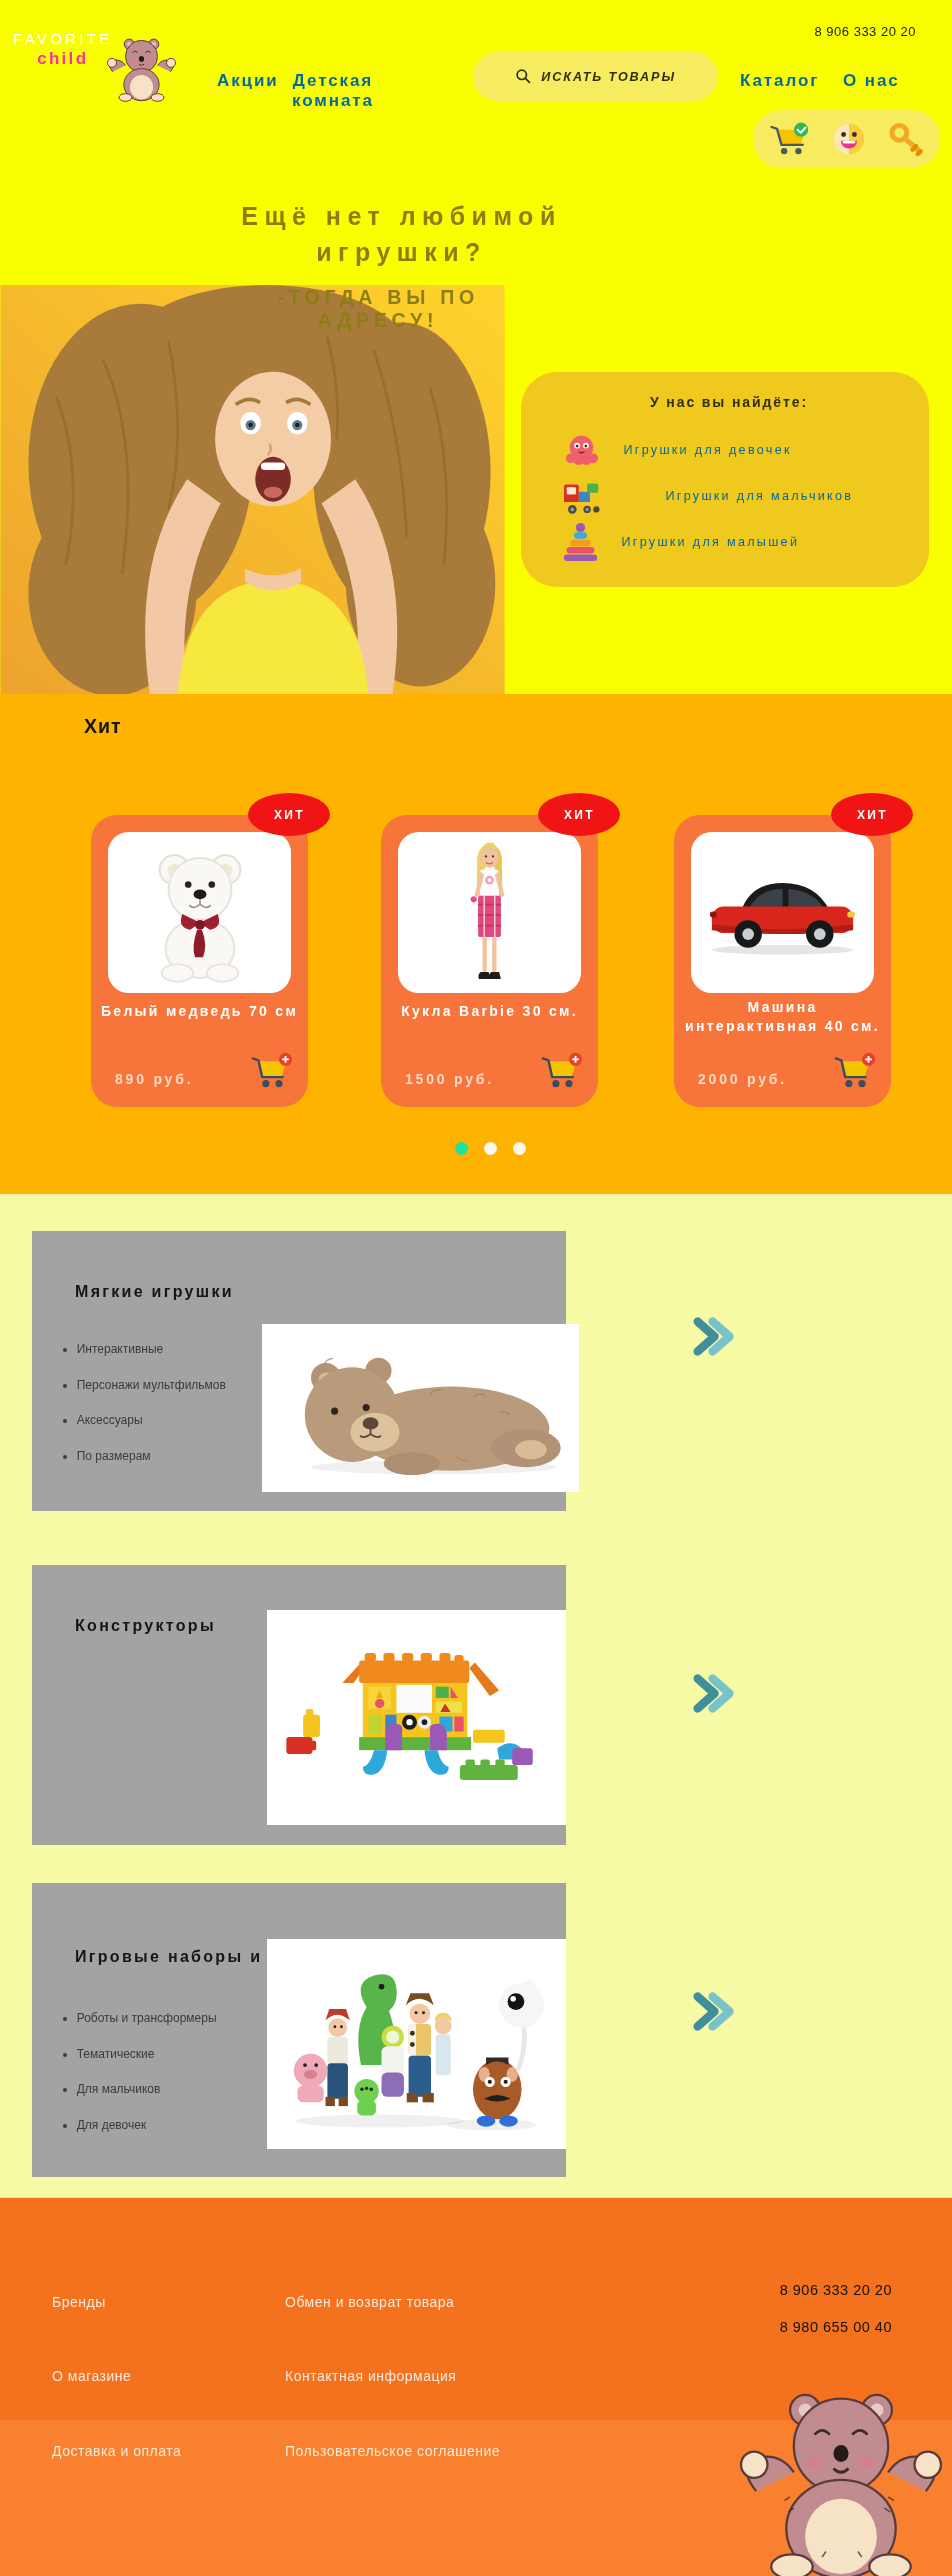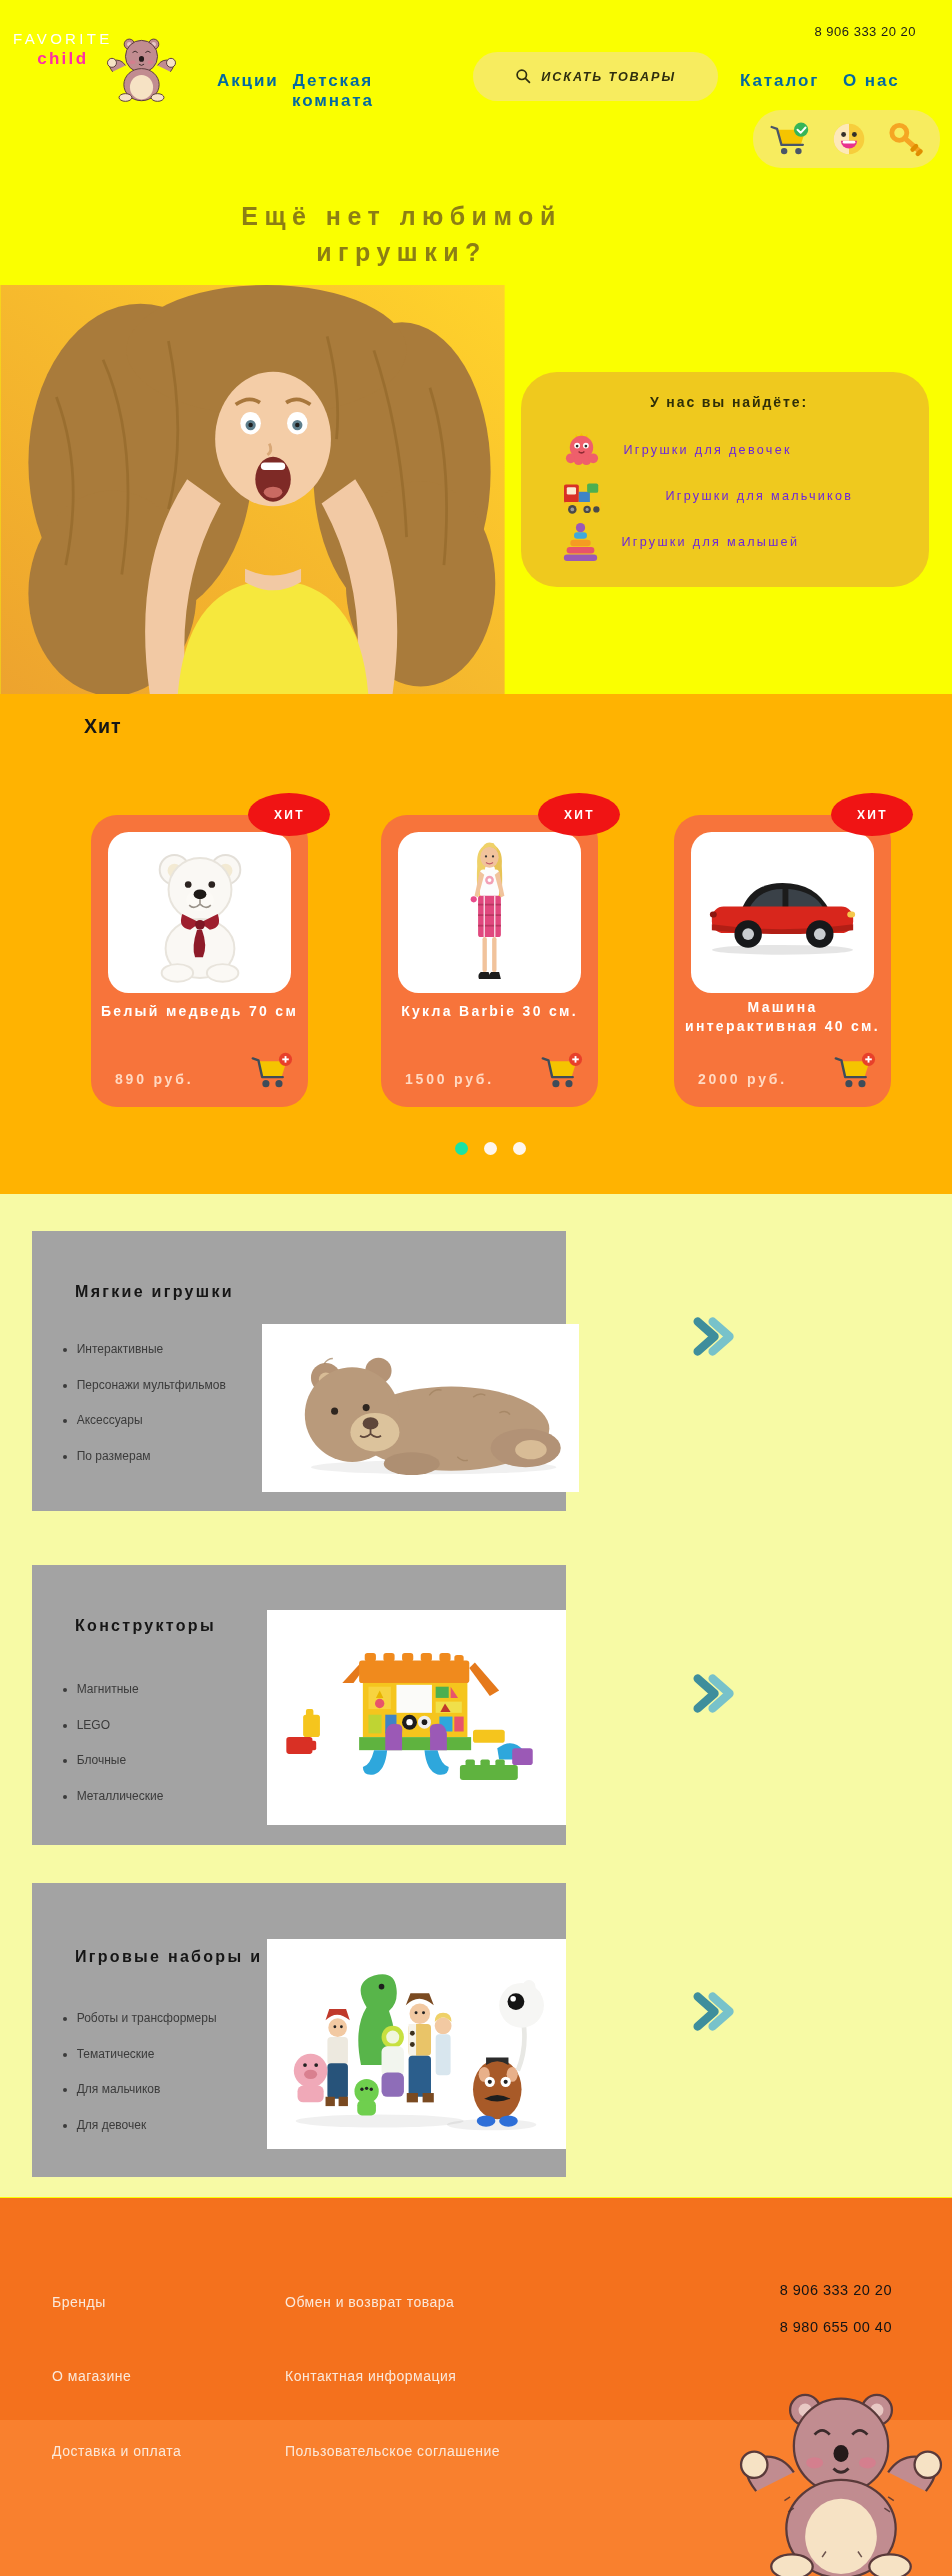--- a/index.html
+++ b/index.html
@@ -12,21 +12,21 @@
   .logo-l2{color:#FF2FA4;font-size:17px;font-weight:bold;letter-spacing:2.3px;text-align:center;margin-top:1.9px;}
   .nav-link{font-size:17px;font-weight:bold;letter-spacing:1.9px;color:#0369a1;cursor:pointer;text-align:center;line-height:19.6px;}
   .pill{background:#F7EC5F;border-radius:28px;display:flex;align-items:center;justify-content:center;cursor:pointer;}
   .search-text{font-size:12.6px;font-weight:bold;font-style:italic;letter-spacing:1.9px;color:#2e2e0e;margin-left:9.3px;}
   
   .h1{font-size:25px;font-weight:bold;letter-spacing:6.5px;line-height:36px;color:#8C7E14;text-align:center;}
   .h2{font-size:19.6px;font-weight:bold;letter-spacing:4.7px;color:#8C7E14;text-align:center;z-index:5;}
   .findbox{background:#EFC91E;border-radius:36px;}
   .findbox-title{font-size:14px;font-weight:bold;letter-spacing:1.9px;color:#2f2f08;text-align:center;padding-top:22.4px;}
   .find-row{position:absolute;left:41px;display:flex;align-items:center;}
-  .find-label{font-size:12.6px;letter-spacing:2.3px;color:#6d28d9;margin-left:22.4px;}
+  .find-label{font-size:12.6px;letter-spacing:2.3px;color:#0369a1;margin-left:22.4px;}
   
   .hits{background:#FFB301;}
   .hits-title{font-size:19.6px;font-weight:bold;color:#161616;letter-spacing:0.9px;}
   .pcard{position:absolute;width:217px;height:314px;}
   .pcard-body{position:absolute;top:22.4px;left:0;width:217px;height:292px;background:#F7743B;border-radius:26px;cursor:pointer;}
   .pimg{position:absolute;top:17px;left:17px;width:183px;height:161px;background:#fff;border-radius:20.6px;display:flex;align-items:center;justify-content:center;}
   .pbadge{position:absolute;top:0;right:-22.4px;width:82px;height:43px;background:#F01414;border-radius:50%;
           display:flex;align-items:center;justify-content:center;color:#fff;font-weight:bold;font-size:12px;letter-spacing:2.3px;z-index:3;}
   .ptitle{position:absolute;top:187px;left:9.3px;right:9.3px;text-align:center;color:#fff;font-weight:bold;font-size:14px;letter-spacing:2.3px;line-height:19.6px;}
   .prow{position:absolute;bottom:15px;left:24px;right:15px;display:flex;align-items:flex-end;justify-content:space-between;}
@@ -118,20 +118,21 @@
       <line x1="20" y1="19" x2="36" y2="33" stroke="#F5A623" stroke-width="6" stroke-linecap="round"></line>
       <line x1="29" y1="32" x2="33" y2="28" stroke="#E08E00" stroke-width="5" stroke-linecap="round"></line>
       <line x1="35" y1="37" x2="38" y2="34" stroke="#E08E00" stroke-width="5" stroke-linecap="round"></line>
     </svg>
   </div>
 
   <div class="abs h1" style="left:121px;top:198px;width:561px;">
     <div>Ещё нет любимой</div>
     <div>игрушки?</div>
   </div>
+  <div class="abs h2" style="left:224px;top:286px;width:308px;">-ТОГДА ВЫ ПО АДРЕСУ!</div>
 
   <svg class="abs" style="left:0;top:285px;" width="505" height="409" viewBox="0 0 540 438">
     <defs>
       <linearGradient id="amber" x1="0" y1="1" x2="1" y2="0">
         <stop offset="0" stop-color="#EDA32E"></stop>
           <stop offset="0.55" stop-color="#F7BC2D"></stop>
           <stop offset="1" stop-color="#FFD42B"></stop>
       </linearGradient>
     </defs>
     <rect width="540" height="438" fill="url(#amber)"></rect>
@@ -396,26 +397,20 @@
         </svg>
       </div>
     </div>
     <svg class="chev" style="top:121px;" width="47" height="43" viewBox="0 0 50 46">
       <polyline points="7,7 25,23 7,39" fill="none" stroke="#3E8E9C" stroke-width="9" stroke-linecap="round" stroke-linejoin="round"></polyline>
       <polyline points="23,7 41,23 23,39" fill="none" stroke="#78C2CA" stroke-width="9" stroke-linecap="round" stroke-linejoin="round"></polyline>
     </svg>
 
     <div class="ccard" style="top:371px;height:280px;">
       <div class="ctitle">Конструкторы</div>
-      <ul class="clist" style="top:116px;">
-        <li>Магнитные</li>
-        <li>LEGO</li>
-        <li>Блочные</li>
-        <li>Металлические</li>
-      </ul>
       <div class="cimg" style="left:235px;top:45px;width:299px;height:215px;">
         <svg width="280" height="187" viewBox="0 0 300 190">
           <path d="M70 58 l20 -22 h8 l-16 22 Z" fill="#E5791B"></path>
           <path d="M212 36 l26 30 l-10 6 l-22 -30 Z" fill="#E5791B"></path>
           <g fill="#F08A1D">
             <rect x="88" y="34" width="118" height="24" rx="3"></rect>
             <rect x="94" y="26" width="12" height="9" rx="3"></rect>
               <rect x="114" y="26" width="12" height="9" rx="3"></rect>
             <rect x="134" y="26" width="12" height="9" rx="3"></rect>
               <rect x="154" y="26" width="12" height="9" rx="3"></rect>

